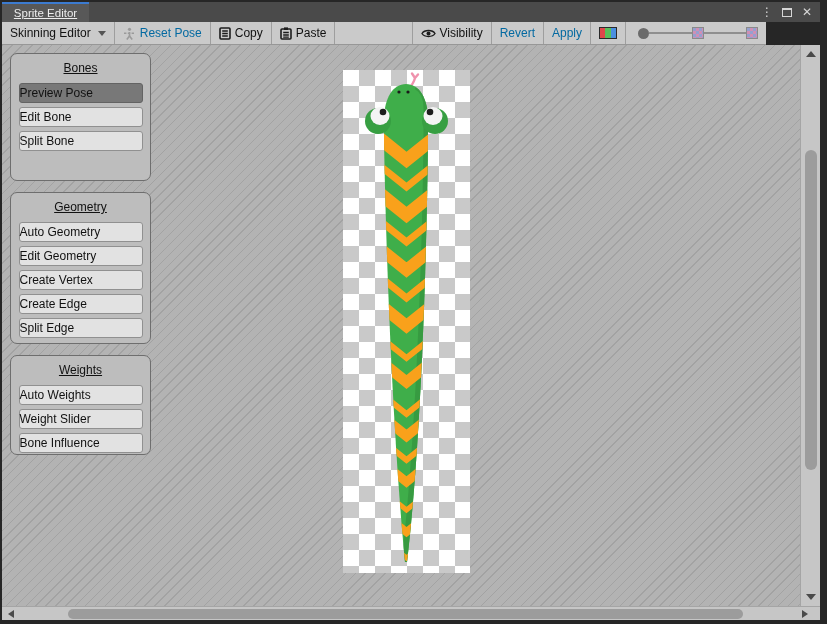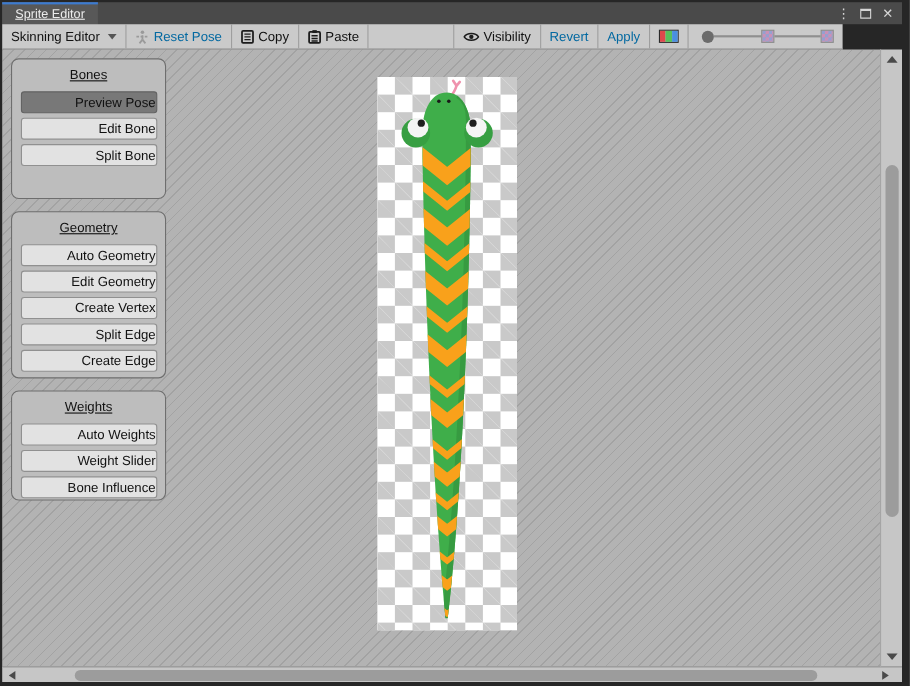--- a/index.html
+++ b/index.html
@@ -35,21 +35,21 @@
   .tb-icon{display:inline-flex;align-items:center;}
 
   
   .canvas{position:absolute;left:2px;top:45px;width:798px;height:561px;background-color:#b3b3b3;
           background-image:repeating-linear-gradient(135deg,rgba(120,120,120,0.28) 0 1px,transparent 1px 7px);}
 
   
   .panel{position:absolute;left:10px;width:141px;background:#bdbdbd;border:1.5px solid #6e6e6e;border-radius:7px;padding-top:5px;}
   .panel-title{text-align:center;font-size:12px;color:#111;height:24px;line-height:19px;text-decoration:underline;}
   .pbtn{display:block;width:124px;height:20px;margin:0 auto 4px auto;background:#e2e2e2;border:1px solid #909090;
-        border-radius:3px;font-size:12px;color:#111;text-align:right;line-height:18px;padding:0;cursor:default;}
+        border-radius:3px;font-size:12px;color:#111;text-align:left;line-height:18px;padding:0;cursor:default;}
   .pbtn.selected{background:#787878;border-color:#636363;}
   #panel-bones{top:53px;height:128px;}
   #panel-geometry{top:192px;height:152px;}
   #panel-weights{top:355px;height:100px;}
 
   
   .sprite-view{position:absolute;left:343px;top:70px;width:127px;height:503px;
       background-color:#ffffff;
       background-image:linear-gradient(45deg,#c9c9c9 25%,transparent 25%,transparent 75%,#c9c9c9 75%),
                        linear-gradient(45deg,#c9c9c9 25%,transparent 25%,transparent 75%,#c9c9c9 75%);
@@ -170,22 +170,22 @@
     <button class="pbtn selected">Preview Pose</button>
     <button class="pbtn">Edit Bone</button>
     <button class="pbtn">Split Bone</button>
   </div>
 
   <div class="panel" id="panel-geometry">
     <div class="panel-title">Geometry</div>
     <button class="pbtn">Auto Geometry</button>
     <button class="pbtn">Edit Geometry</button>
     <button class="pbtn">Create Vertex</button>
+    <button class="pbtn">Create Edge</button>
     <button class="pbtn">Split Edge</button>
-    <button class="pbtn">Create Edge</button>
   </div>
 
   <div class="panel" id="panel-weights">
     <div class="panel-title">Weights</div>
     <button class="pbtn">Auto Weights</button>
     <button class="pbtn">Weight Slider</button>
     <button class="pbtn">Bone Influence</button>
   </div>
 
   <div class="sprite-view">

